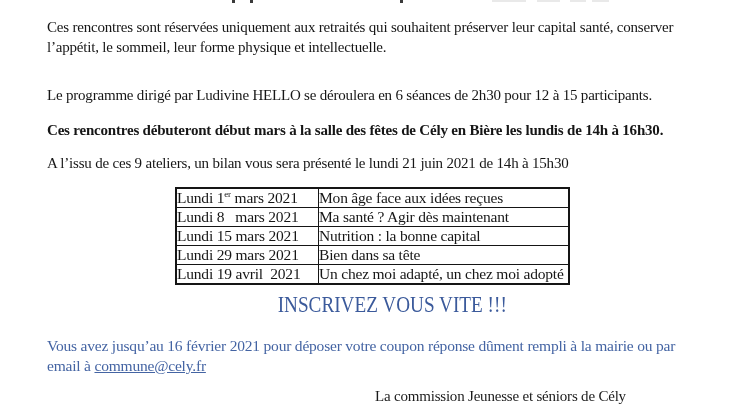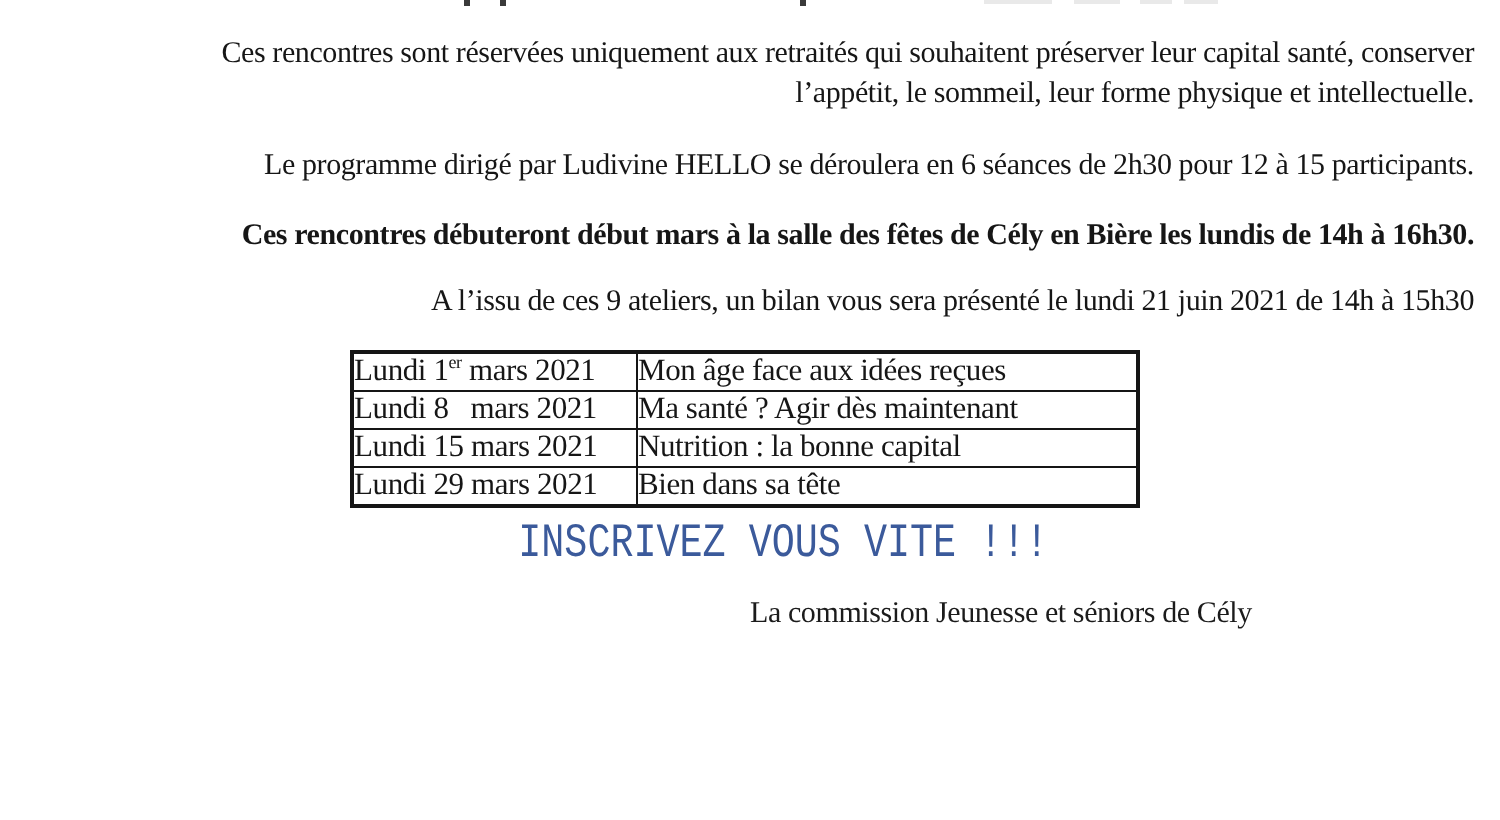--- a/index.html
+++ b/index.html
@@ -22,24 +22,23 @@
   .r5 { left: 537px; width: 23px; }
   .r6 { left: 570px; width: 16px; }
   .r7 { left: 592px; width: 17px; }
 
   .para {
     margin: 0;
     font-size: 15px;
     line-height: 20px;
     letter-spacing: -0.2px;
     white-space: pre-line;
-    text-align: right;
   }
   .p1 { margin-top: 17px; }
-  .p2 { margin-top: 16px; }
+  .p2 { margin-top: 28px; }
   .p3 { margin-top: 15px; font-weight: bold; }
   .p4 { margin-top: 13px; }
 
   table.schedule {
     border-collapse: collapse;
     margin: 14px 0 0 128px;
     border: 2px solid #151515;
   }
   table.schedule td {
     border: 1.5px solid #151515;
@@ -52,21 +51,20 @@
   }
   td.date-cell  { width: 141px; padding-left: 9px;  white-space: pre; }
   td.topic-cell { width: 249px; padding-left: 10px; }
   td.date-cell sup { font-size: 0.58em; line-height: 0; }
 
   .cta {
     margin-top: 6px;
     text-align: center;
     line-height: 26px;
     color: #3b5a9b;
-    font-family: Liberation Mono, monospace;
   }
   .cta-inner {
     display: inline-block;
     font-size: 24px;
     transform: scaleX(0.8);
     letter-spacing: 0;
   }
 
   .blue-para {
     margin: 16px 0 0 0;
@@ -119,23 +117,28 @@
           <td class="topic-cell">Ma santé ? Agir dès maintenant</td>
         </tr>
         <tr>
           <td class="date-cell">Lundi 15 mars 2021</td>
           <td class="topic-cell">Nutrition : la bonne capital</td>
         </tr>
         <tr>
           <td class="date-cell">Lundi 29 mars 2021</td>
           <td class="topic-cell">Bien dans sa tête</td>
         </tr>
+        <tr>
+          <td class="date-cell">Lundi 19 avril  2021</td>
+          <td class="topic-cell">Un chez moi adapté, un chez moi adopté</td>
+        </tr>
       </tbody>
   </table>
 
   <div class="cta">
     <span class="cta-inner">INSCRIVEZ VOUS VITE !!!</span>
   </div>
 
+  <p class="blue-para"><span>Vous avez jusqu’au 16 février 2021 pour déposer votre coupon réponse dûment rempli à la mairie ou par</span><br><span>email à </span><a class="email">commune@cely.fr</a></p>
 
   <div class="signature">La commission Jeunesse et séniors de Cély</div>
 
 </div>
 
 </body></html>

